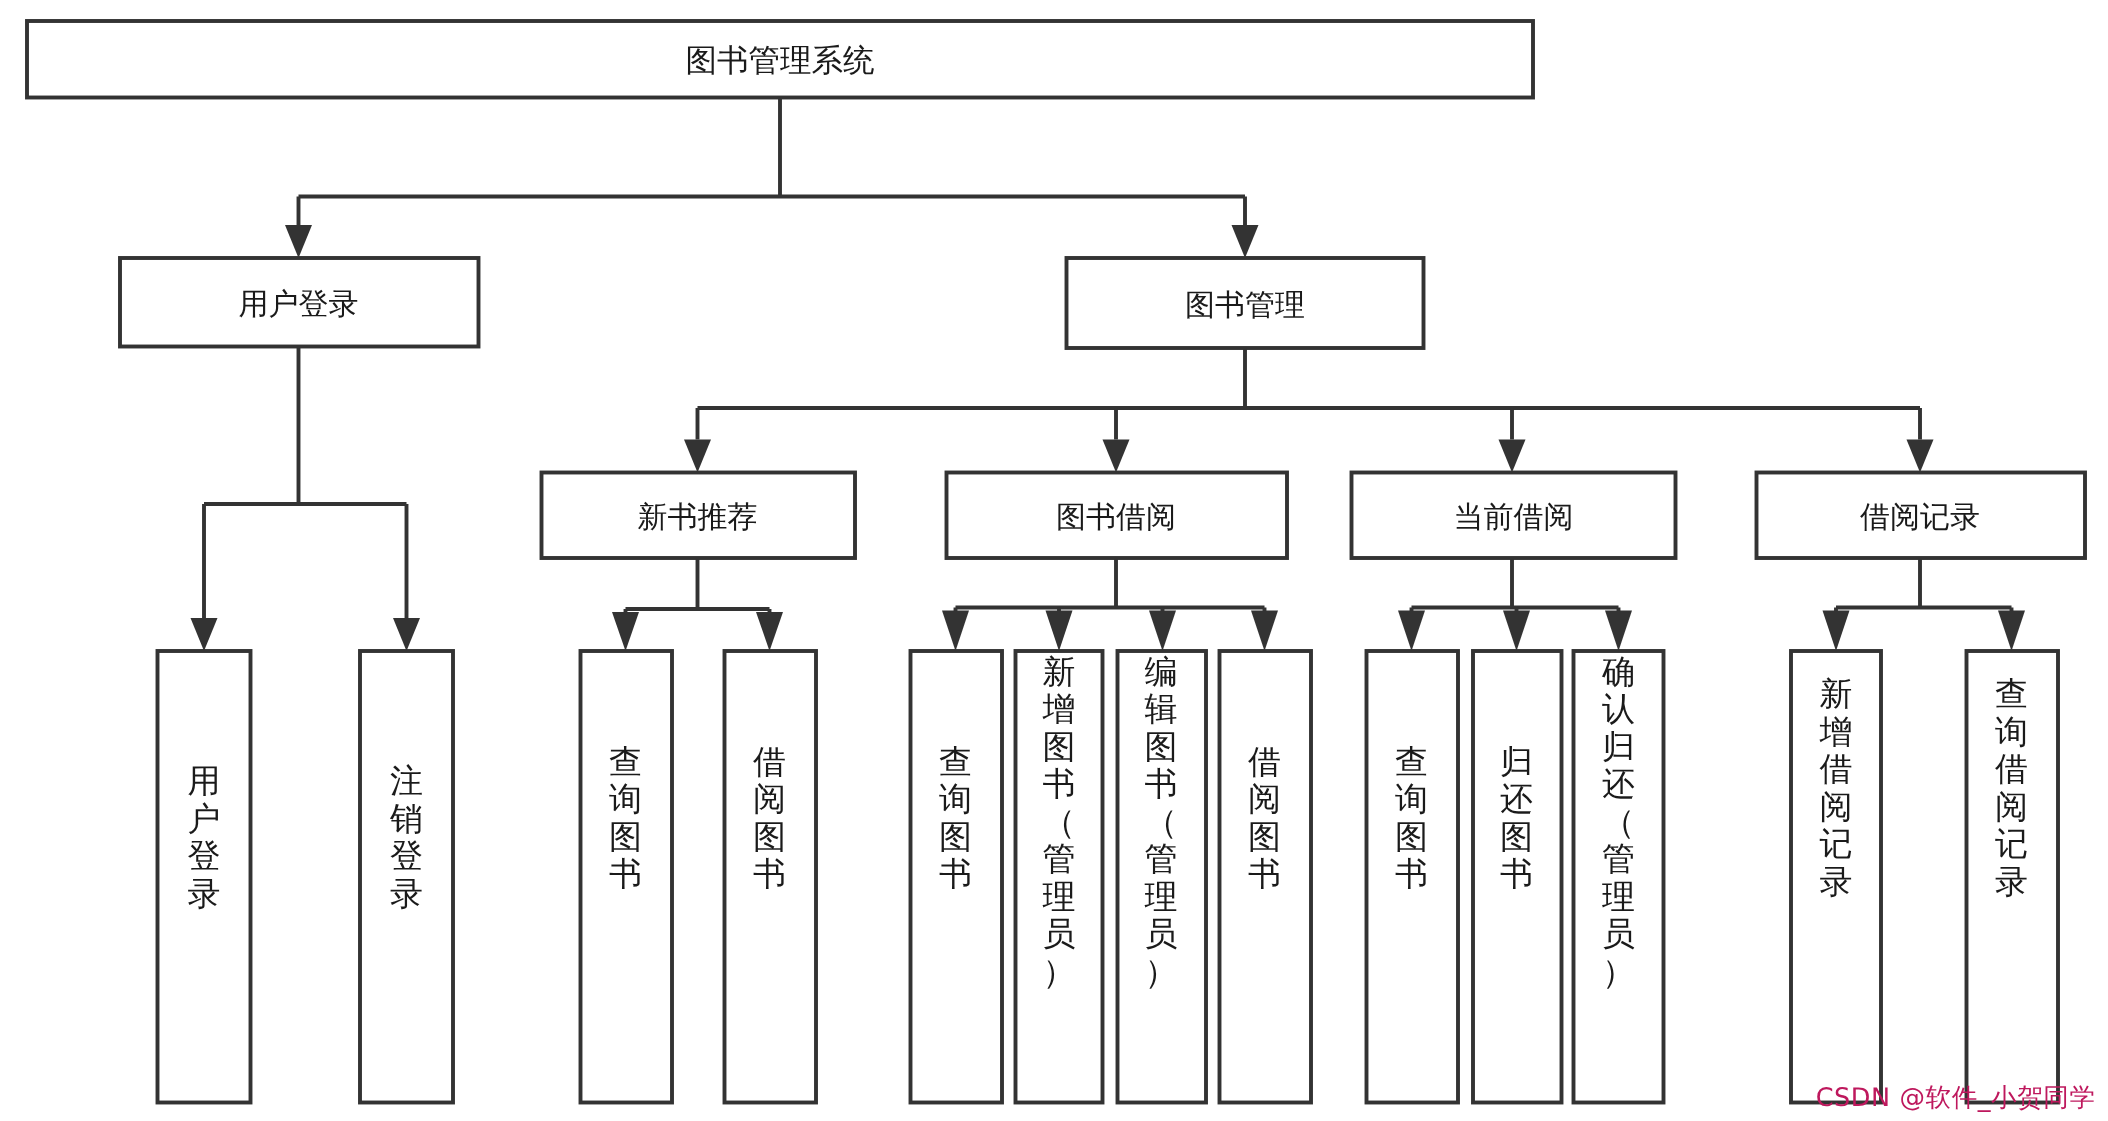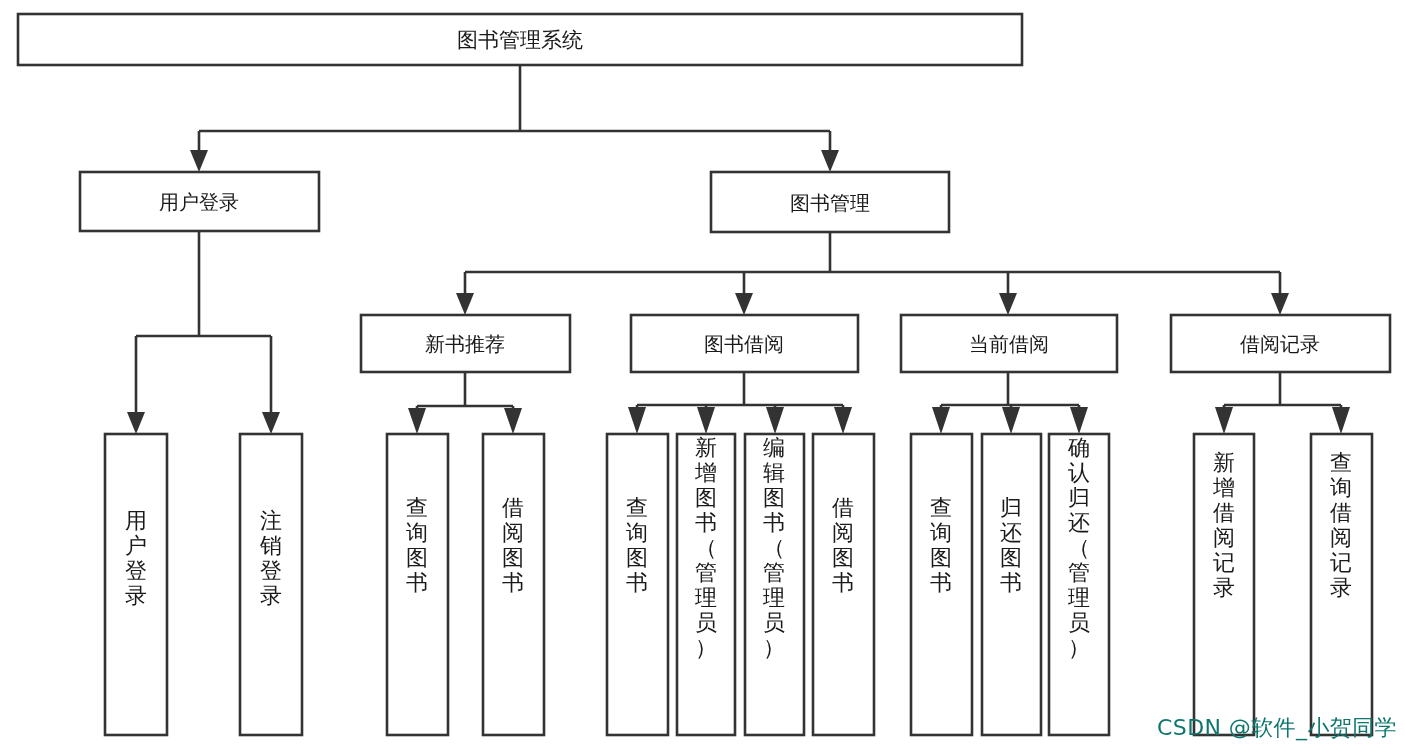--- a/index.html
+++ b/index.html
@@ -56,22 +56,22 @@
   }
   .arrow-head {
     fill: #333333;
     stroke: none;
   }
   .watermark {
     position: absolute;
     right: 8px;
     bottom: 4px;
     font-family: "DejaVu Sans", "Liberation Sans", sans-serif;
-    font-size: 22px;
-    color: #0f766e;
+    font-size: 17px;
+    color: #be185d;
     letter-spacing: 0.4px;
     white-space: nowrap;
     pointer-events: none;
   }
 </style>
 </head>
 <body>
 
 <div id="diagram-root">
 

